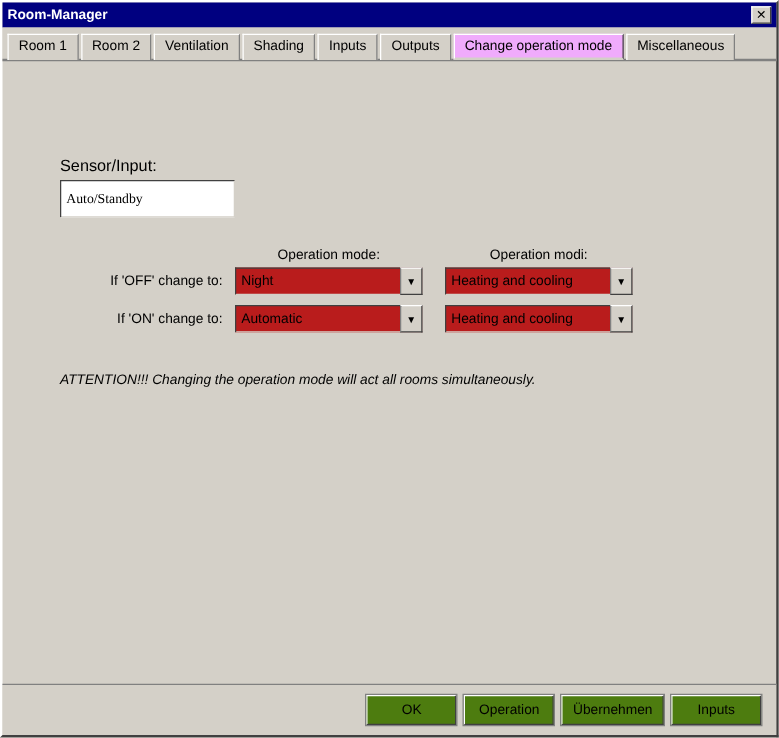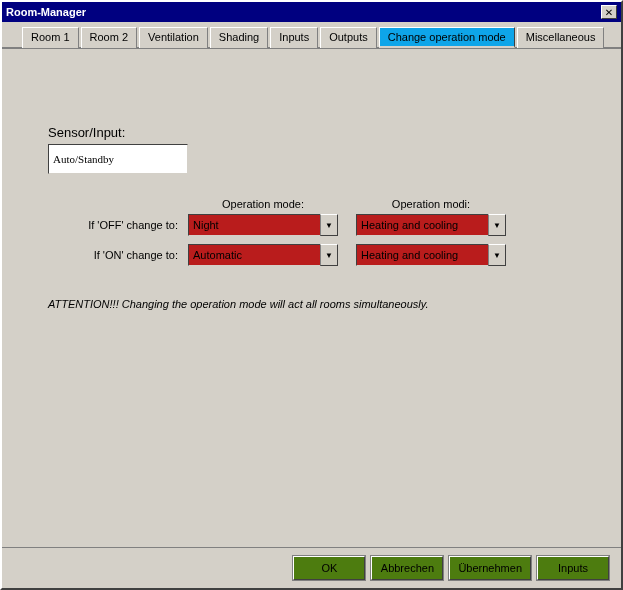--- a/index.html
+++ b/index.html
@@ -45,39 +45,39 @@
       display: flex;
       align-items: center;
       justify-content: center;
       font-size: 10px;
       cursor: pointer;
       color: #000;
     }
     .tabs-bar {
       display: flex;
       flex-direction: row;
-      padding: 4px 4px 0 20px;
+      padding: 4px 4px 0 4px;
       background: #d4d0c8;
       border-bottom: 2px solid #808080;
     }
     .tab {
       padding: 3px 8px;
       background: #d4d0c8;
       border: 1px solid #808080;
       border-top-color: #ffffff;
       border-left-color: #ffffff;
       border-bottom: none;
       margin-right: 2px;
       cursor: pointer;
       font-size: 11px;
       position: relative;
       top: 1px;
     }
     .tab.active {
-      background: #0ea5e9;
+      background: #f0abfc;
       border-top-color: #ffffff;
       border-left-color: #ffffff;
       border-right-color: #404040;
       border-bottom: 2px solid #d4d0c8;
       z-index: 1;
       font-weight: normal;
     }
     .content-area {
       flex: 1;
       padding: 16px;
@@ -281,17 +281,17 @@
         </div>
       </div>
 
       <div class="attention-text">ATTENTION!!! Changing the operation mode will act all rooms simultaneously.</div>
 
     </div>
   </div>
 
   <div class="footer">
     <button class="btn">OK</button>
-    <button class="btn">Abbrechen</button>
+    <button class="btn">Operation</button>
     <button class="btn">Übernehmen</button>
     <button class="btn">Inputs</button>
   </div>
 </div>
 
 </body></html>

